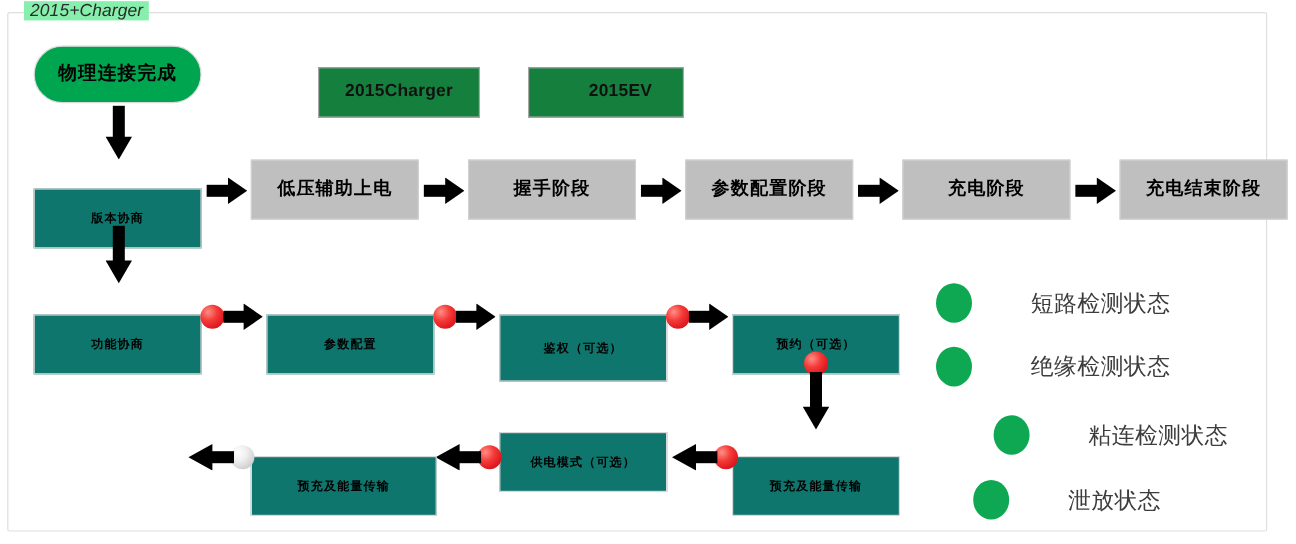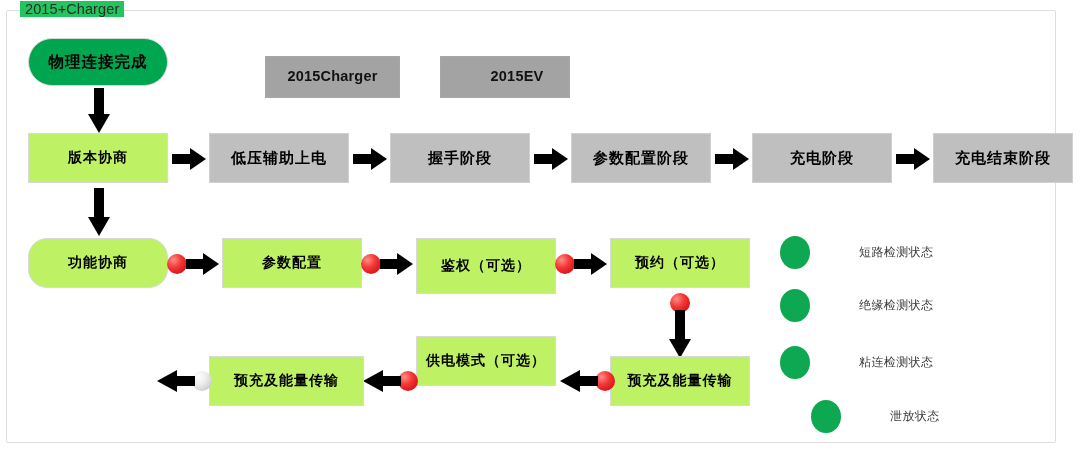--- a/index.html
+++ b/index.html
@@ -29,63 +29,65 @@
     height: 433px;
     border: 1px solid #dedede;
     border-radius: 2px;
     box-sizing: border-box;
     background: #ffffff;
   }
   .group-legend {
     position: absolute;
     left: 20px;
     top: 1px;
-    background: #22c55e;
+    background: #86efac;
     padding: 0 5px;
     font-size: 14.5px;
     color: #2b2b2b;
     line-height: 16px;
     letter-spacing: 0.1px;
     white-space: nowrap;
+    font-style: italic;
   }
 
   
   .node {
     position: absolute;
     box-sizing: border-box;
     display: flex;
     align-items: center;
     justify-content: center;
     font-weight: bold;
     color: #000000;
     text-align: center;
     line-height: 1.1;
     white-space: nowrap;
   }
   .node.green {
-    background: #bef264;
+    background: #0f766e;
     border: 1px solid #d9d9d9;
-    font-size: 14px;
+    font-size: 10px;
     letter-spacing: 1px;
+    margin-top: 24px;
   }
   .node.gray {
     background: #BFBFBF;
     border: 1px solid #d0d0d0;
     font-size: 15px;
     letter-spacing: 1px;
   }
   .node.pill {
     background: #00A550;
     border: 1px solid #d9d9d9;
     border-radius: 34px;
     font-size: 15.5px;
     letter-spacing: 1px;
   }
   .node.legendbox {
-    background: #a3a3a3;
+    background: #15803d;
     border: 1px solid #a6a6a6;
     font-size: 14.5px;
     font-weight: bold;
     letter-spacing: 0.2px;
     color: #111;
   }
 
   
   .arrow {
     position: absolute;
@@ -112,21 +114,21 @@
   }
   .legend-dot {
     width: 30px;
     height: 33px;
     border-radius: 50%;
     background: #0DA851;
     flex: none;
   }
   .legend-label {
     margin-left: 49px;
-    font-size: 12px;
+    font-size: 19px;
     color: #3d3d3d;
     white-space: nowrap;
     letter-spacing: 0.4px;
   }
 </style>
 </head>
 <body>
 
 <div id="root">
 
@@ -205,21 +207,21 @@
     <span>充电结束阶段</span>
   </div>
 
   <div class="arrow" style="left:88px; top:188px;">
     <svg width="22" height="48" viewBox="0 0 22 48">
       <rect x="6" y="0" width="10" height="31" fill="#000000"></rect>
       <polygon points="0,29 22,29 11,48" fill="#000000"></polygon>
     </svg>
   </div>
 
-  <div class="node green" style="left:28px; top:238px; width:140px; height:50px;border-radius:19px;">
+  <div class="node green" style="left:28px; top:238px; width:140px; height:50px;">
     <span>功能协商</span>
   </div>
   <div class="dot red" style="left:167px; top:254px; width:20px; height:20px;"></div>
   <div class="arrow" style="left:186px; top:253px;">
     <svg width="33" height="22" viewBox="0 0 33 22">
       <rect x="0" y="6" width="21" height="10" fill="#000000"></rect>
       <polygon points="17,0 17,22 33,11" fill="#000000"></polygon>
     </svg>
   </div>
 
@@ -292,21 +294,21 @@
 
 
   <div class="legend-item" style="left:780px; top:236px;">
     <span class="legend-dot" style="background: rgb(13, 168, 81);"></span>
     <span class="legend-label">短路检测状态</span>
   </div>
   <div class="legend-item" style="left:780px; top:289px;">
     <span class="legend-dot" style="background: rgb(13, 168, 81);"></span>
     <span class="legend-label">绝缘检测状态</span>
   </div>
-  <div class="legend-item" style="left:780px; top:346px;">
+  <div class="legend-item" style="left:828px; top:346px;">
     <span class="legend-dot" style="background: rgb(13, 168, 81);"></span>
     <span class="legend-label">粘连检测状态</span>
   </div>
   <div class="legend-item" style="left:811px; top:400px;text-align:right;">
     <span class="legend-dot" style="background: rgb(13, 168, 81);"></span>
     <span class="legend-label">泄放状态</span>
   </div>
 
 </div>
 

